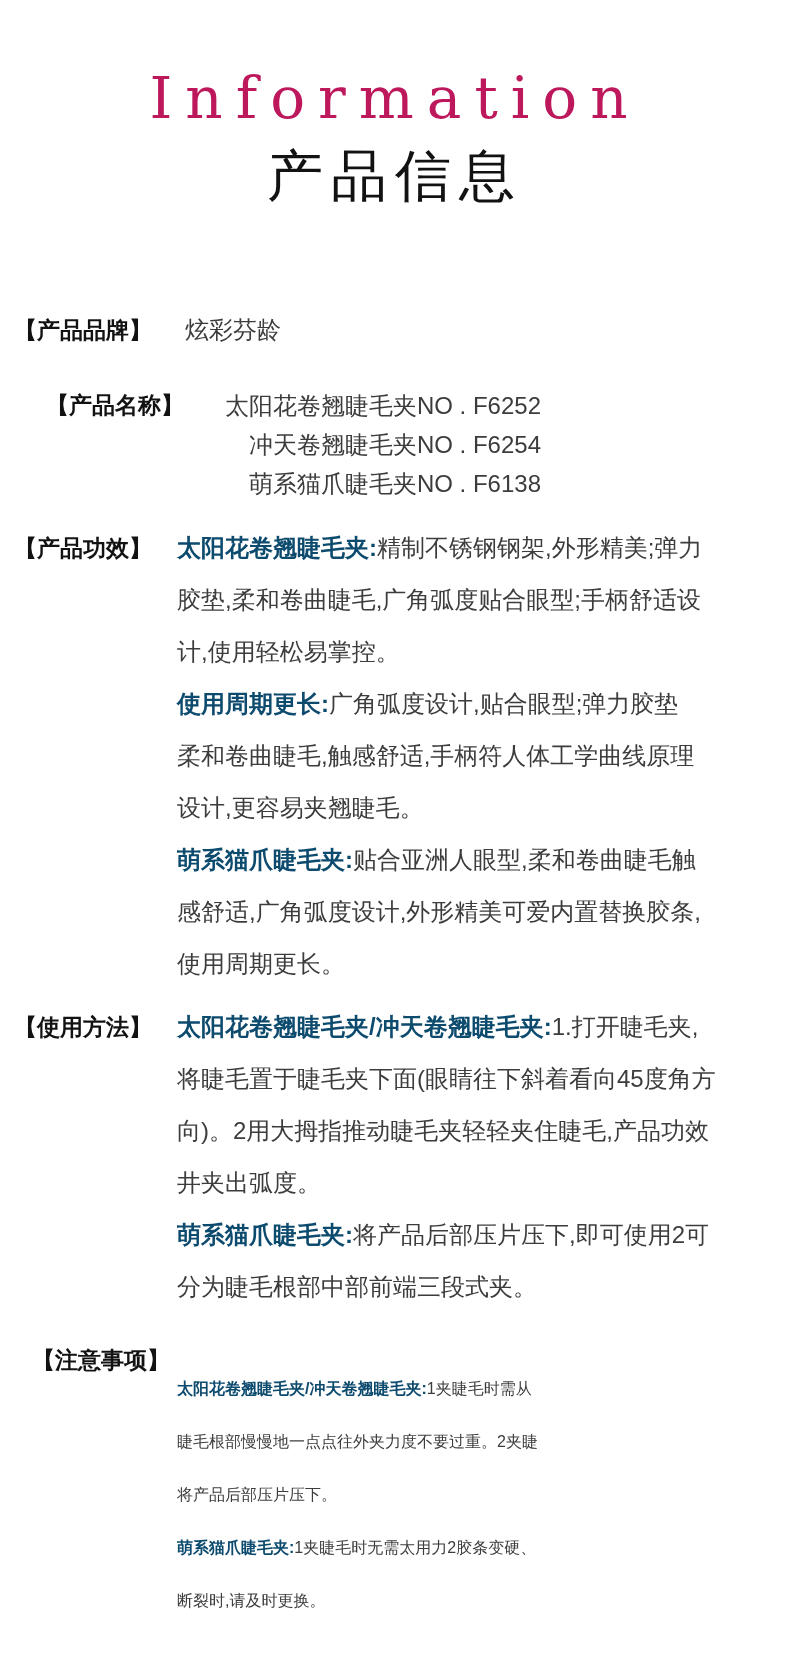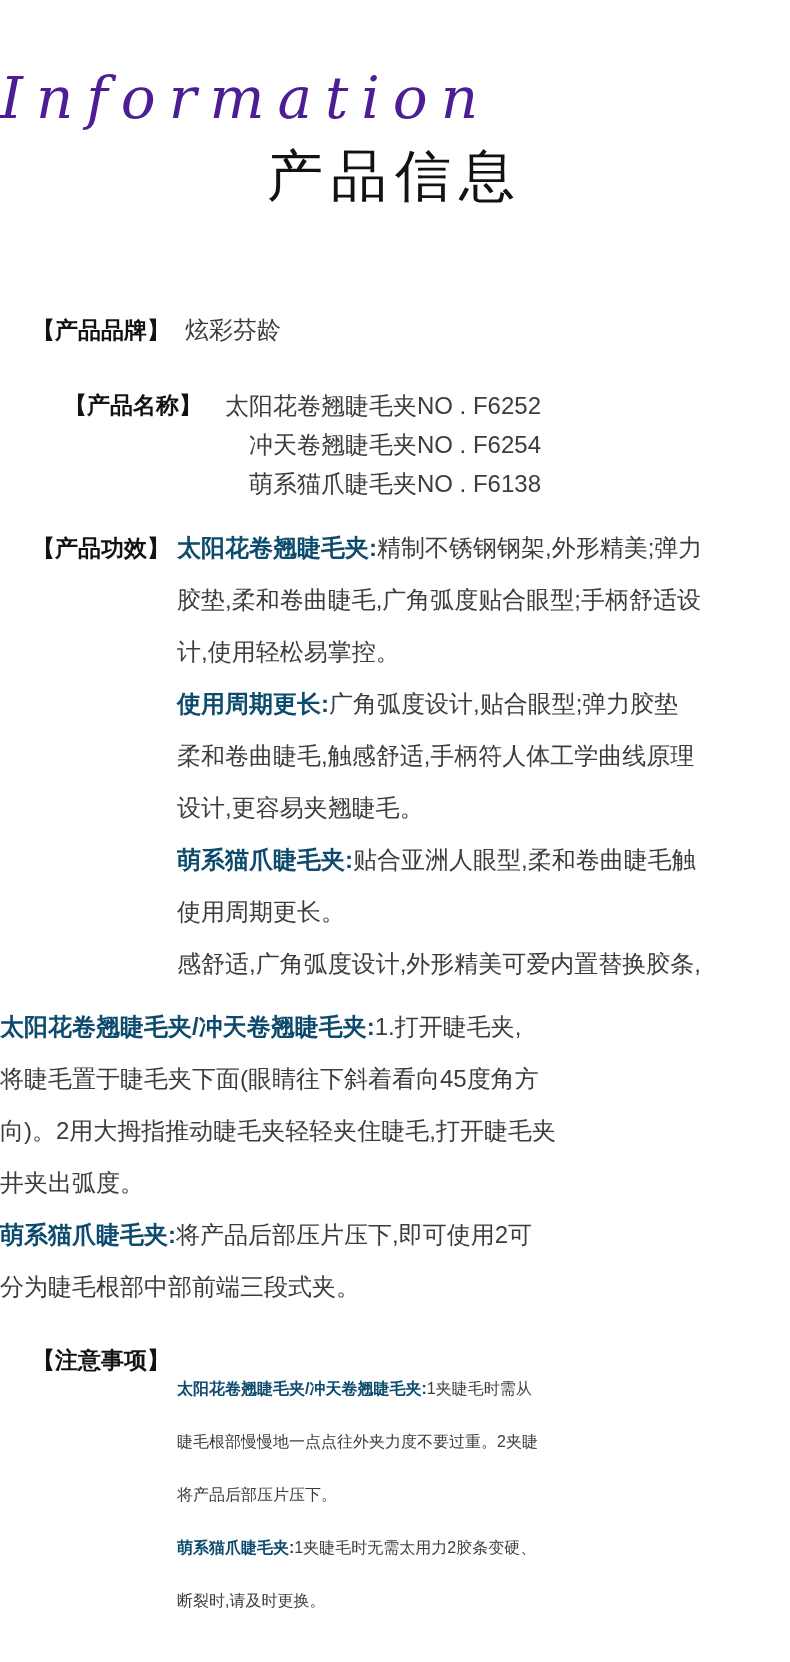--- a/index.html
+++ b/index.html
@@ -4,36 +4,37 @@
 <style>
   html,body { margin:0; padding:0; background:#ffffff; }
   body { font-family:"Liberation Sans","DejaVu Sans",sans-serif; }
   .page {
     position:relative; width:790px; height:1662px;
     margin:0 auto; background:#ffffff; overflow:hidden;
   }
   
   .script-text {
     position:absolute; top:64px; left:0; width:100%;
-    font-family:"DejaVu Serif",serif; font-style:italic;
+    text-align:center;
+    font-family:"DejaVu Serif",serif; 
     font-size:58px; letter-spacing:13px;
-    color:#4c1d95; white-space:nowrap;
+    color:#be185d; white-space:nowrap;
   }
   .page-title {
     position:absolute; top:142px; left:0; width:100%; margin:0;
     text-align:center; font-size:56px; line-height:1.2;
     letter-spacing:8px; font-weight:400; color:#121212;
     white-space:nowrap;
   }
   .sec {
     position:absolute; left:0; width:790px;
     display:flex; align-items:flex-start;
   }
   .sec .label {
-    flex:0 0 177px; box-sizing:border-box; padding-left:32px;
+    flex:0 0 177px; box-sizing:border-box; padding-left:14px;
     font-size:23px; font-weight:700; color:#121212; white-space:nowrap;
   }
   .content { flex:1; font-size:24px; color:#3c3c3c; }
   .line { white-space:nowrap; }
   .b { font-weight:700; color:#0c4a6e; }
 
   #sec-brand { top:313px; line-height:34px; }
   #sec-brand .content { padding-left:8px; }
 
   #sec-name { top:386px; line-height:39px;margin-left:32px; }
@@ -77,30 +78,31 @@
   <section class="sec" id="sec-effect">
     <div class="label">【产品功效】</div>
     <div class="content">
         <div class="line"><span class="b">太阳花卷翘睫毛夹:</span>精制不锈钢钢架,外形精美;弹力</div>
         <div class="line">胶垫,柔和卷曲睫毛,广角弧度贴合眼型;手柄舒适设</div>
         <div class="line">计,使用轻松易掌控。</div>
         <div class="line"><span class="b">使用周期更长:</span>广角弧度设计,贴合眼型;弹力胶垫</div>
         <div class="line">柔和卷曲睫毛,触感舒适,手柄符人体工学曲线原理</div>
         <div class="line">设计,更容易夹翘睫毛。</div>
         <div class="line"><span class="b">萌系猫爪睫毛夹:</span>贴合亚洲人眼型,柔和卷曲睫毛触</div>
+        <div class="line">感舒适,广角弧度设计,外形精美可爱内置替换胶条,</div>
         <div class="line">使用周期更长。</div>
-        <div class="line">感舒适,广角弧度设计,外形精美可爱内置替换胶条,</div>
       </div>
   </section>
 
   <section class="sec" id="sec-usage">
+    <div class="label">【使用方法】</div>
     <div class="content">
         <div class="line"><span class="b">太阳花卷翘睫毛夹/冲天卷翘睫毛夹:</span>1.打开睫毛夹,</div>
         <div class="line">将睫毛置于睫毛夹下面(眼睛往下斜着看向45度角方</div>
-        <div class="line">向)。2用大拇指推动睫毛夹轻轻夹住睫毛,打开睫毛夹</div>
+        <div class="line">向)。2用大拇指推动睫毛夹轻轻夹住睫毛,产品功效</div>
         <div class="line">井夹出弧度。</div>
         <div class="line"><span class="b">萌系猫爪睫毛夹:</span>将产品后部压片压下,即可使用2可</div>
         <div class="line">分为睫毛根部中部前端三段式夹。</div>
       </div>
   </section>
 
   <div id="notes-label">【注意事项】</div>
   <div id="notes-content" class="content">
       <div class="line"><span class="b">太阳花卷翘睫毛夹/冲天卷翘睫毛夹:</span>1夹睫毛时需从</div>
       <div class="line">睫毛根部慢慢地一点点往外夹力度不要过重。2夹睫</div>

